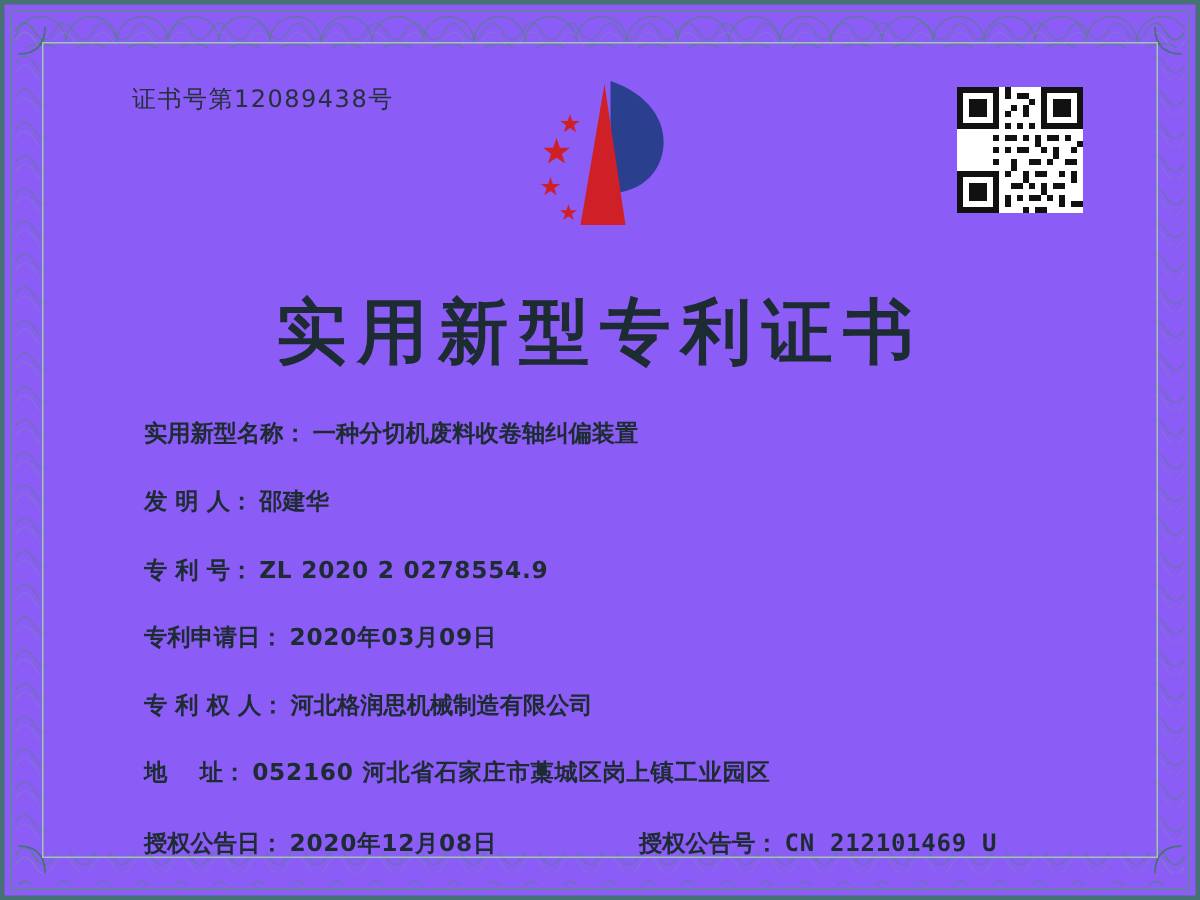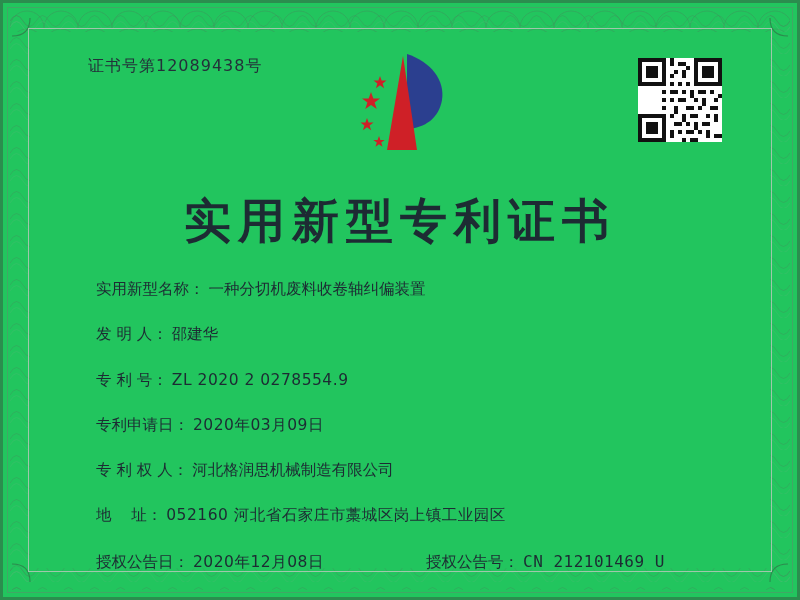--- a/index.html
+++ b/index.html
@@ -11,21 +11,21 @@
     width: 800px;
     height: 600px;
     overflow: hidden;
     font-family: "DejaVu Sans", sans-serif;
   }
 
   #certificate {
     position: relative;
     width: 800px;
     height: 600px;
-    background: #22c55e;
+    background: #8b5cf6;
     box-sizing: border-box;
   }
 
   
   .border-outer {
     position: absolute;
     left: 0;
     top: 0;
     right: 0;
     bottom: 0;
@@ -117,20 +117,21 @@
     top: 278px;
     right: 70px;
   }
   .field-row {
     display: flex;
     align-items: baseline;
     margin-bottom: 22px;
     font-size: 15.5px;
     color: #1d2b33;
     line-height: 1.5;
+    font-weight: bold;
   }
   .field-label {
     white-space: pre;
     flex: 0 0 auto;
   }
   .field-value {
     margin-left: 4px;
     flex: 1 1 auto;
     white-space: nowrap;
   }

